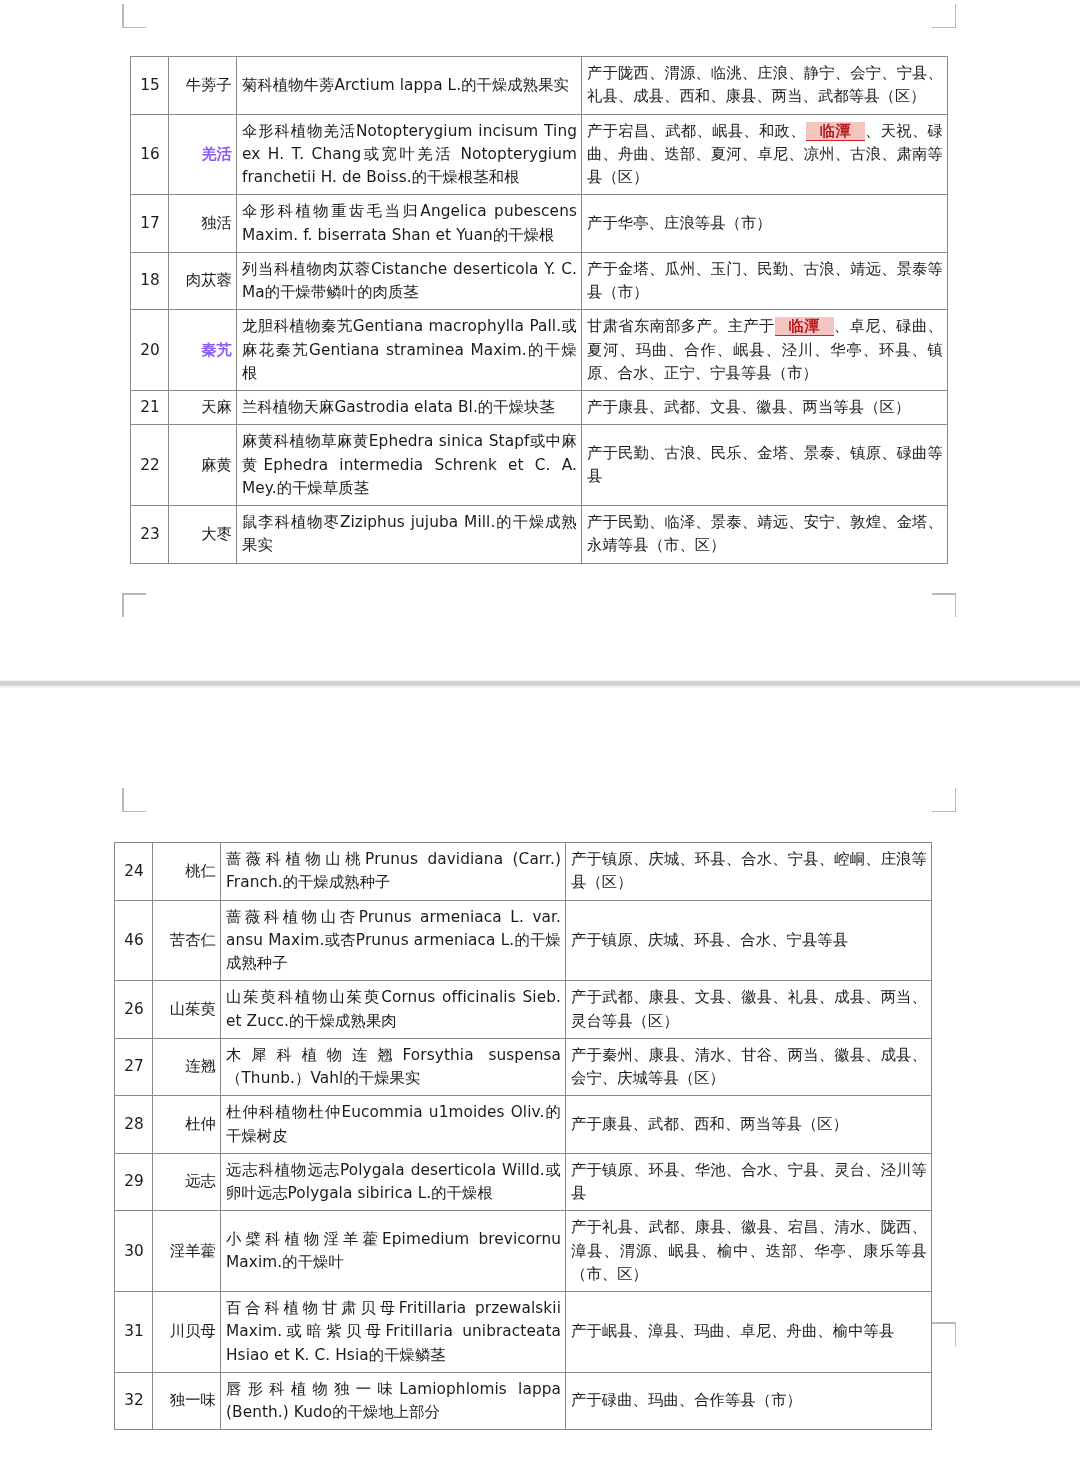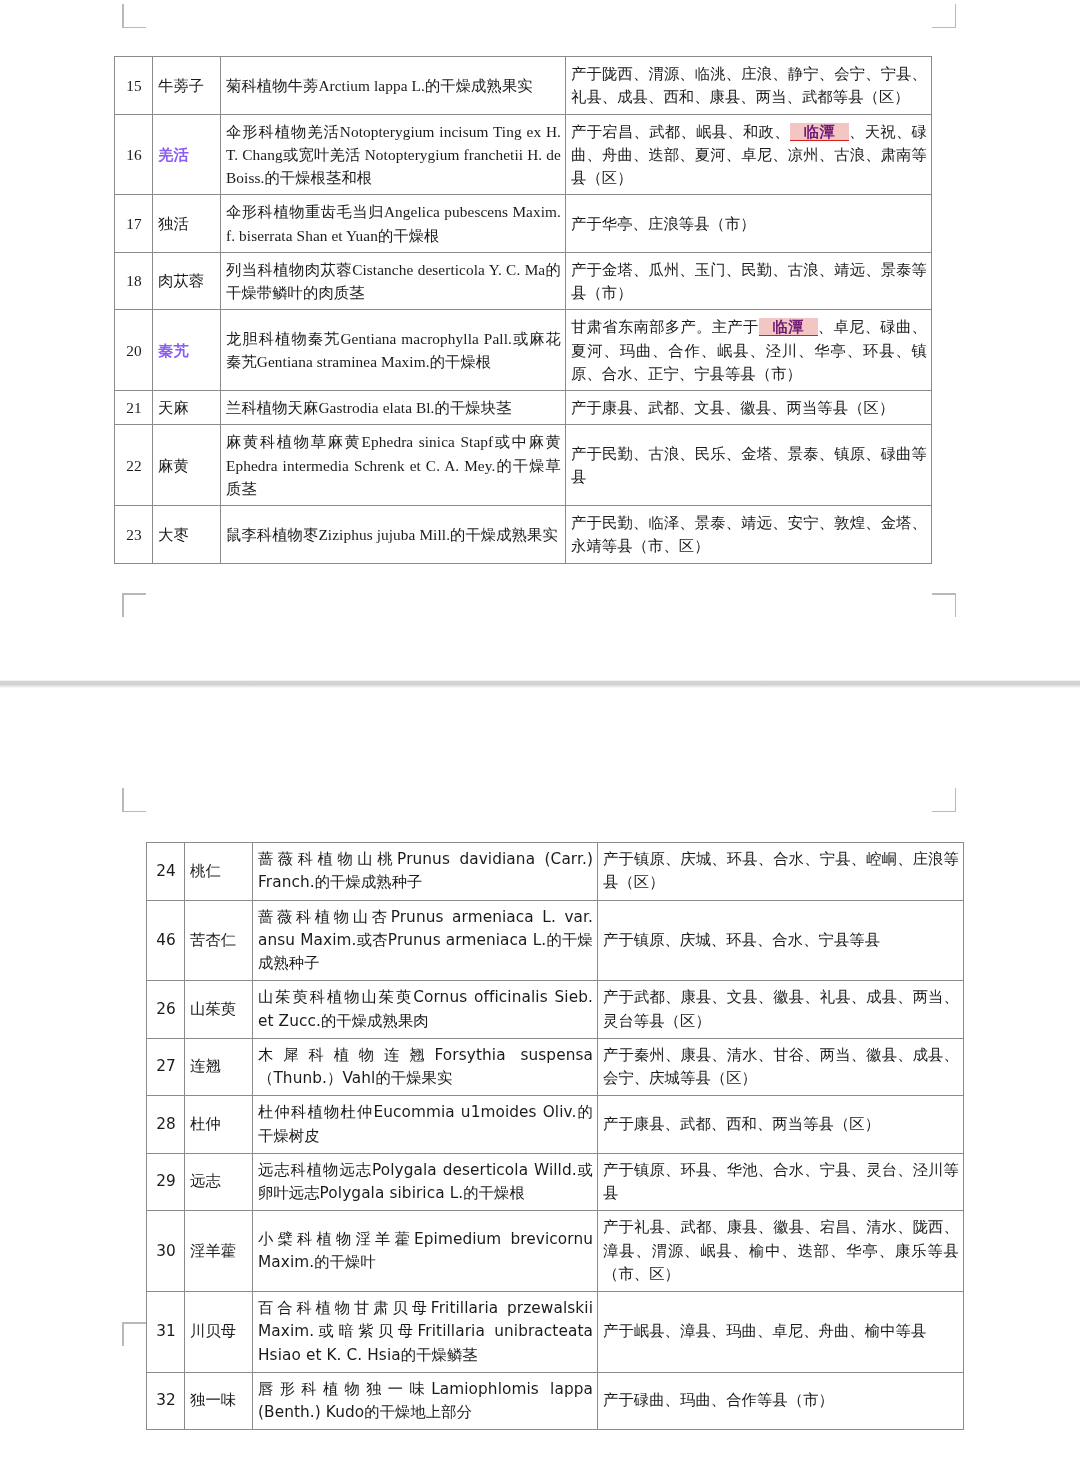--- a/index.html
+++ b/index.html
@@ -75,21 +75,21 @@
   }
   td.c-no {
     width: 38px;
     text-align: center;
     font-size: 16px;
     padding-left: 2px;
     padding-right: 2px;
   }
   td.c-name {
     width: 68px;
-    text-align: left;
+    text-align: right;
     padding-left: 2px;
     padding-right: 2px;
     font-size: 15.6px;
   }
   td.c-desc {
     width: 345px;
     text-align: justify;
     text-align-last: left;
     text-justify: inter-character;
     padding-left: 6px;
@@ -103,37 +103,37 @@
     text-justify: inter-character;
     padding-left: 4px;
     padding-right: 3px;
   }
 
   .hl {
     color: #8b5cf6;
     font-weight: 700;
   }
   .hl-mark {
-    color: #701a75;
+    color: #b91c1c;
     font-weight: 700;
     background: #f3c6c4;
     border-bottom: 1.5px solid #d6201e;
     padding: 0 14px;
   }
 </style>
 </head>
 <body>
 
 <div class="page page-1">
   <div class="crop tl" style="left:122px; top:4px;"></div>
   <div class="crop tr" style="left:932px; top:4px;"></div>
   <div class="crop bl" style="left:122px; top:593px;"></div>
   <div class="crop br" style="left:932px; top:593px;"></div>
 
-  <div class="table-wrap" style="left:114px; top:56px;font-family:Liberation Serif, serif;">
+  <div class="table-wrap" style="left:130px; top:56px;">
     <table class="tcm">
       <tbody>
           <tr>
             <td class="c-no">15</td>
             <td class="c-name">牛蒡子</td>
             <td class="c-desc">菊科植物牛蒡Arctium lappa L.的干燥成熟果实</td>
             <td class="c-origin">产于陇西、渭源、临洮、庄浪、静宁、会宁、宁县、礼县、成县、西和、康县、两当、武都等县（区）</td>
           </tr>
           <tr>
             <td class="c-no">16</td>
@@ -183,21 +183,21 @@
 </div>
 
 <div class="page-gap"></div>
 
 <div class="page page-2">
   <div class="crop tl" style="left:122px; top:100px;"></div>
   <div class="crop tr" style="left:932px; top:100px;"></div>
   <div class="crop bl" style="left:122px; top:634px;"></div>
   <div class="crop br" style="left:932px; top:634px;"></div>
 
-  <div class="table-wrap" style="left:146px; top:154px;">
+  <div class="table-wrap" style="left:114px; top:154px;">
     <table class="tcm">
       <tbody>
           <tr>
             <td class="c-no">24</td>
             <td class="c-name">桃仁</td>
             <td class="c-desc">蔷薇科植物山桃Prunus davidiana (Carr.) Franch.的干燥成熟种子</td>
             <td class="c-origin">产于镇原、庆城、环县、合水、宁县、崆峒、庄浪等县（区）</td>
           </tr>
           <tr>
             <td class="c-no">46</td>

